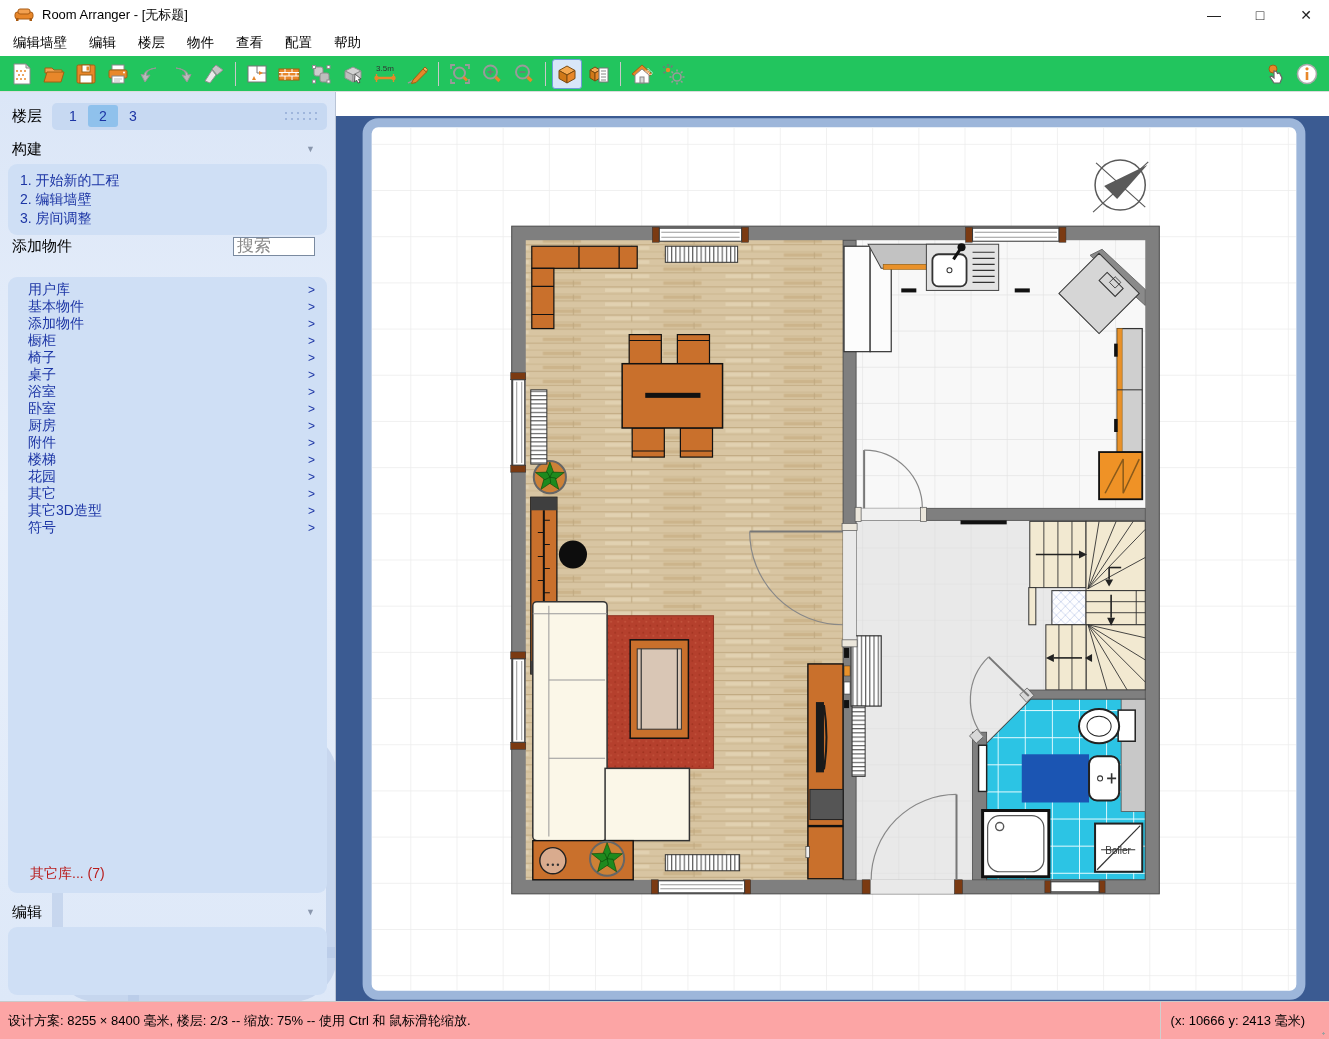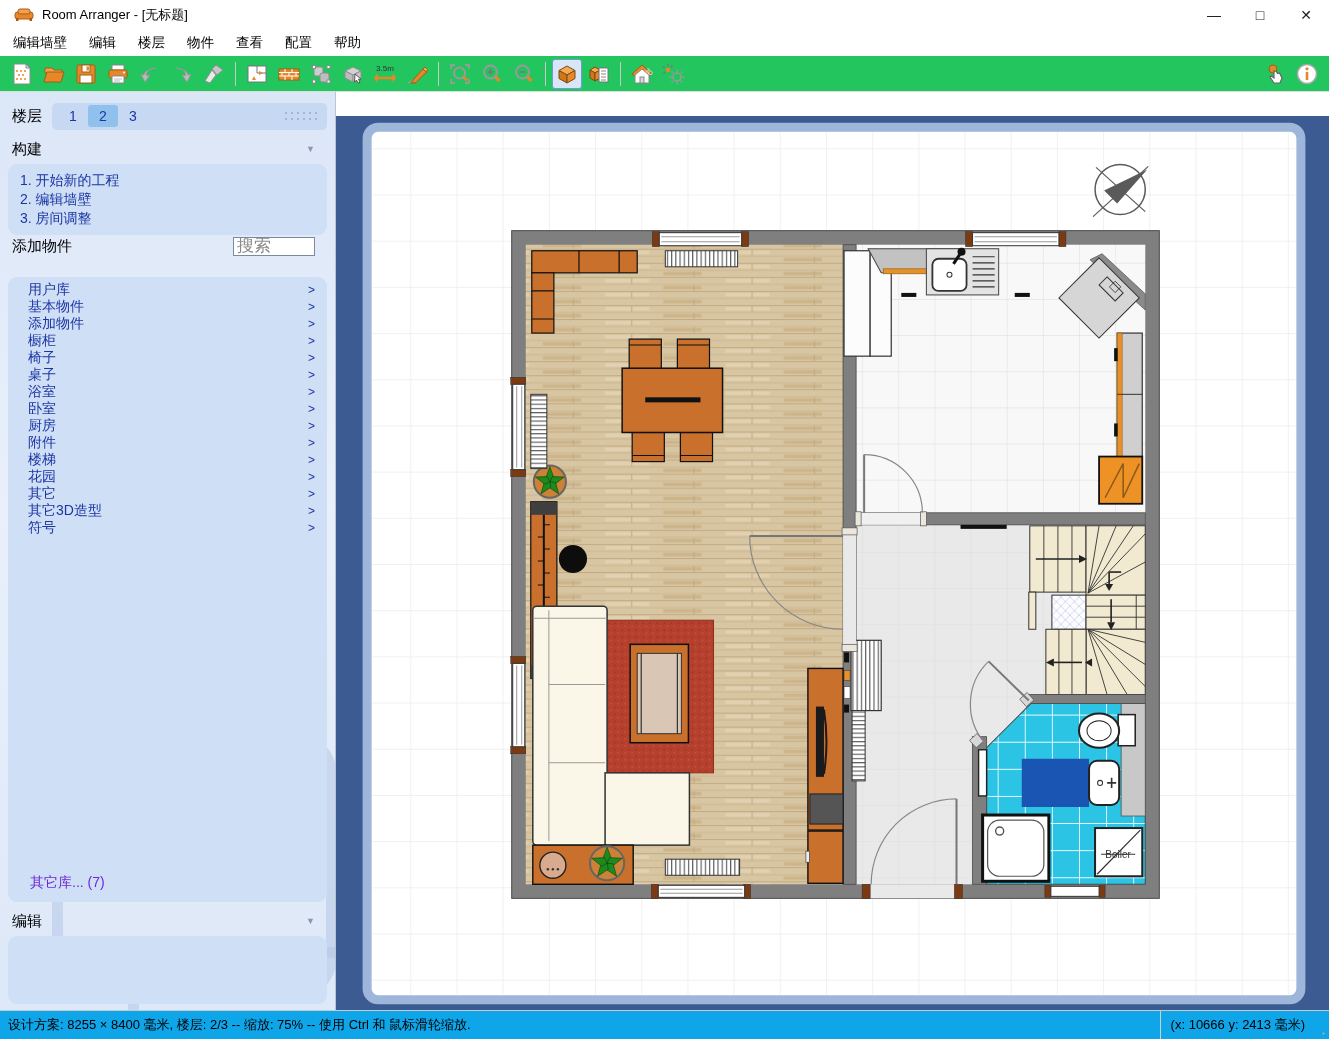--- a/index.html
+++ b/index.html
@@ -56,29 +56,29 @@
   .add-header { margin-top:0; }
   .search-input { width:82px; height:19px; font-size:17px; border:1px solid #7a8aa0;
                   padding:0 3px; font-family:inherit; background:#fff; color:#4d7c0f; }
   .search-input::placeholder { color:#8a8a8a; }
   .big-panel { flex:1; display:flex; flex-direction:column; padding:4px 0 8px 12px; min-height:0;margin-top:20px; }
   .cat-row { display:flex; align-items:center; justify-content:space-between;
              padding:0 12px 0 8px; height:17px; }
   .cat-label { font-size:14px; color:#1c35a5; }
   .cat-chevron { font-size:12px; color:#1c35a5; }
   .panel-spacer { flex:1; }
-  .more-libs { font-size:14px; color:#6d28d9; padding:0 0 2px 10px; }
+  .more-libs { font-size:14px; color:#b91c1c; padding:0 0 2px 10px; }
   .edit-panel { height:68px; margin-bottom:6px; }
 
   
   .canvas { flex:1; position:relative; background:#3b5b92; overflow:hidden;margin-top:24px; }
   .canvas svg.plan { position:absolute; inset:0; width:100%; height:100%; }
 
   
-  .statusbar { height:29px; background:#0ea5e9; border-top:1px solid #c9c9c9;
+  .statusbar { height:38px; background:#fca5a5; border-top:1px solid #c9c9c9;
                display:flex; align-items:center; font-size:13px; color:#000; }
   .status-left { padding-left:8px; flex:1; }
   .status-right { border-left:1px solid #cfcfcf; padding:0 10px; height:100%;
                   display:flex; align-items:center; }
   .resize-grip { width:14px; height:100%; background-image:radial-gradient(#a0a0a0 1.2px, transparent 1.4px);
                  background-size:5px 5px; background-position:bottom right; background-repeat:no-repeat;
                  background-size:11px 11px; }
 </style>
 </head>
 <body>

